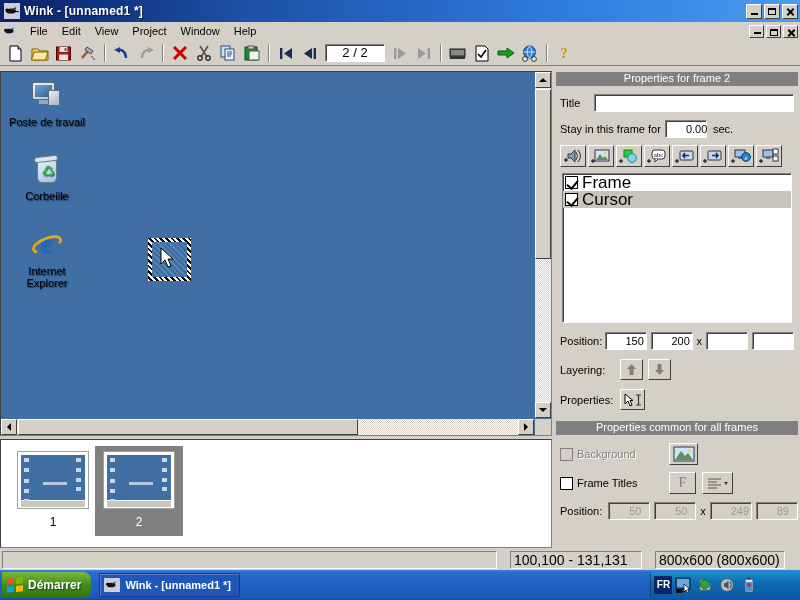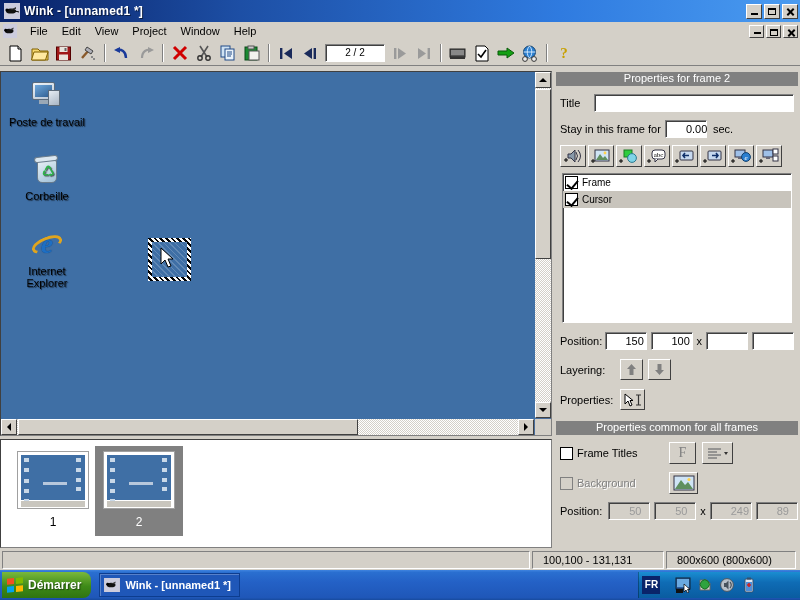--- a/index.html
+++ b/index.html
@@ -46,21 +46,21 @@
   #toolbar{
     height:25px; width:800px; background:#d4d0c8; display:flex; align-items:center;
     padding-left:4px; border-bottom:1px solid #808080;
   }
   .tbtn{ width:23px;height:22px; margin-right:1px; display:flex;align-items:center;justify-content:center;
     position:relative; cursor:default; background:transparent; border:1px solid transparent; }
   .tbsep{ width:2px;height:18px; border-left:1px solid #808080; border-right:1px solid #fff; margin:0 4px; }
   #pagebox{ width:60px;height:18px;background:#fff;border:1px solid #808080;
     border-right-color:#fff;border-bottom-color:#fff;
     box-shadow:inset 1px 1px 0 #404040; text-align:center; line-height:16px;
-    font-size:10px; margin:0 3px; }
+    font-size:13px; margin:0 3px; }
 
   
   #main{ position:absolute; top:71px; left:0; width:800px; height:477px; }
 
   
   #editor{ position:absolute; left:0; top:0; width:552px; height:365px;
      border:1px solid #808080; border-top-color:#404040;border-left-color:#404040;
      background:#4a6f9e; overflow:hidden;}
   #canvas{ position:absolute; left:0; top:0; width:535px; height:348px;
      background:#3f6fa5;padding-left:48px; }
@@ -129,33 +129,33 @@
   .lbl.dis{ color:#808080; text-shadow:1px 1px 0 #fff; }
   .fld{ background:#fff; border:1px solid #808080; border-right-color:#fff;border-bottom-color:#fff;
     box-shadow:inset 1px 1px 0 #404040; height:18px; font-size:11px; line-height:16px;
     padding:0 20px; color:#000; }
   .fld.dis{ background:#d4d0c8; color:#9a9a9a; }
   .pbtn{ background:#d4d0c8; border-top:1px solid #fff;border-left:1px solid #fff;
     border-right:1px solid #404040;border-bottom:1px solid #404040;
     display:flex;align-items:center;justify-content:center; cursor:default;}
   .listbox{ background:#fff; border:1px solid #808080; border-right-color:#fff;border-bottom-color:#fff;
     box-shadow:inset 1px 1px 0 #404040; overflow:hidden; }
-  .li{ display:flex; align-items:center; height:17px; padding-left:2px; font-size:10px; }
+  .li{ display:flex; align-items:center; height:17px; padding-left:2px; font-size:17px; }
   .li.sel{ background:#c8c4bc; }
   .cb{ width:13px;height:13px; background:#fff; border:1px solid #000;
     margin-right:4px; position:relative; flex:0 0 auto; }
   .cb.on:after{ content:""; position:absolute; left:3px; top:1px; width:5px;height:9px;
     border:solid #000; border-width:0 2px 2px 0; transform:rotate(40deg); }
   .cb.dis{ border-color:#808080; background:#d4d0c8; }
 
   
   #status{ position:absolute; left:0; top:548px; width:800px; height:22px; background:#d4d0c8;
     display:flex; align-items:center; padding:2px 2px 0 2px; }
   .sfield{ height:18px; border:1px solid #808080; border-right-color:#fff;border-bottom-color:#fff;
-    font-size:11px; line-height:16px; padding:0 10px; margin-right:2px; color:#000; }
+    font-size:14px; line-height:16px; padding:0 3px; margin-right:13px; color:#000; }
 
   
   #taskbar{ position:absolute; left:0; top:570px; width:800px; height:30px;
     background:linear-gradient(to bottom,#3f84e0 0%,#2a6fd0 8%,#2461c6 40%,#1f57b8 92%,#174a9e 100%);
     display:flex; align-items:center; }
   #startbtn{ height:26px; margin:2px 0 2px 2px; padding:0 10px 0 5px; display:flex;align-items:center;
     background:linear-gradient(to bottom,#7ab83c,#3e8a18 55%,#2f7411);
     border-radius:0 8px 8px 0; color:#fff; font-weight:bold; font-size:12px;
     text-shadow:1px 1px 1px rgba(0,0,0,.5); cursor:default; }
   .winflag{ width:16px;height:14px; margin-right:5px;
@@ -169,21 +169,21 @@
     background:#1f57b8; border:1px solid #0d3d8f;
     box-shadow:inset 1px 1px 0 rgba(255,255,255,.25);
     color:#fff; font-size:11px; font-weight:bold; cursor:default; }
   #taskbtn .ti{ width:16px;height:14px;background:#c8c8d8;margin-right:5px;}
   #tray{ margin-left:auto; height:26px; display:flex; align-items:center;
     background:linear-gradient(to bottom,#1a8ed1,#0f6cb5 40%,#0a5ca0);
     padding:0 6px 0 4px; box-shadow:inset 1px 0 0 rgba(0,0,0,.3); }
   .trayicon{ width:16px;height:16px; margin:0 3px; position:relative; cursor:default;}
   #clock{ color:#fff; font-size:11px; margin-left:6px;margin-top:39px; }
   #langbar{ width:18px;height:18px; background:#0a246a; color:#fff; font-size:10px;
-    text-align:center; line-height:18px; font-weight:bold; margin-right:12px; }
+    text-align:center; line-height:18px; font-weight:bold; margin-right:0; }
 </style>
 </head>
 <body>
 
 <div id="titlebar">
   <span class="tb-icon">
     <svg width="16" height="16" viewBox="0 0 16 16">
         <rect width="16" height="16" fill="#ccccdd"></rect>
         <ellipse cx="7" cy="8" rx="5" ry="2.6" fill="#111"></ellipse>
         <path d="M6 7 L12 4 L12 6 Z" fill="#3a3a3a"></path>
@@ -556,21 +556,21 @@
       </div>
       <div class="li sel">
         <span class="cb on"></span>
         <span>Cursor</span>
       </div>
     </div>
 
     <div class="row" style="margin-top:9px;">
       <span class="lbl" style="width:60px;">Position:</span>
       <span class="fld" style="width:34px;">150</span>
-      <span class="fld" style="width:34px;margin-left:4px;">100</span>
+      <span class="fld" style="width:34px;margin-left:4px;">200</span>
       <span class="lbl" style="margin:0 4px;">x</span>
       <span class="fld" style="width:34px;"></span>
       <span class="fld" style="width:34px;margin-left:4px;"></span>
     </div>
 
     <div class="row" style="margin-top:9px;">
       <span class="lbl" style="width:60px;">Layering:</span>
       <span class="pbtn" style="width:23px;height:21px;">
         <svg width="11" height="13" viewBox="0 0 11 13">
             <path d="M5.5 1 L10 6 H7.5 V12 H3.5 V6 H1 Z" fill="#808080"></path>
@@ -587,41 +587,41 @@
       <span class="lbl" style="width:60px;">Properties:</span>
       <span class="pbtn" style="width:25px;height:21px;">
         <svg width="18" height="14" viewBox="0 0 18 14">
             <path d="M1 1 L1 11 L4 8 L6 13 L8 12 L6 7.5 L9 7.5 Z" fill="#fff" stroke="#000"></path>
             <path d="M12 2 h5 M14.5 2 v10 M12 12 h5" stroke="#333" stroke-width="1.2" fill="none"></path>
           </svg>
       </span>
     </div>
 
     <div class="panel-head" style="margin-top:11px;">Properties common for all frames</div>
+
+    <div class="row" style="margin-top:8px;">
+      <span class="cb dis"></span>
+      <span class="lbl dis" style="width:92px;">Background</span>
+      <span class="pbtn" style="width:29px;height:22px;">
+        <svg width="22" height="16" viewBox="0 0 22 16">
+            <rect x="1" y="1" width="20" height="14" fill="#cfe4f5" stroke="#334"></rect>
+            <circle cx="16" cy="4.5" r="1.6" fill="#ffd24a"></circle>
+            <path d="M2 14 L8 5 L12 10 L15 7 L20 14 Z" fill="#5f8f5f"></path>
+          </svg>
+      </span>
+    </div>
 
     <div class="row" style="margin-top:7px;">
       <span class="cb"></span>
       <span class="lbl" style="width:92px;">Frame Titles</span>
       <span class="pbtn" style="width:27px;height:22px;color:#808080;font-family:'Liberation Serif',serif;font-size:14px;">F</span>
       <span class="pbtn" style="width:31px;height:22px;margin-left:6px;">
         <svg width="24" height="14" viewBox="0 0 24 14">
             <path d="M2 3 h13 M2 6 h9 M2 9 h13 M2 12 h9" stroke="#808080" stroke-width="1.6"></path>
             <path d="M18 6 L22 6 L20 9 Z" fill="#333"></path>
-          </svg>
-      </span>
-    </div>
-
-    <div class="row" style="margin-top:8px;">
-      <span class="cb dis"></span>
-      <span class="lbl dis" style="width:92px;">Background</span>
-      <span class="pbtn" style="width:29px;height:22px;">
-        <svg width="22" height="16" viewBox="0 0 22 16">
-            <rect x="1" y="1" width="20" height="14" fill="#cfe4f5" stroke="#334"></rect>
-            <circle cx="16" cy="4.5" r="1.6" fill="#ffd24a"></circle>
-            <path d="M2 14 L8 5 L12 10 L15 7 L20 14 Z" fill="#5f8f5f"></path>
           </svg>
       </span>
     </div>
 
     <div class="row" style="margin-top:8px;">
       <span class="lbl" style="width:58px;text-align:right;padding-right:6px;">Position:</span>
       <span class="fld dis" style="width:34px;">50</span>
       <span class="fld dis" style="width:34px;margin-left:4px;">50</span>
       <span class="lbl" style="margin:0 4px;">x</span>
       <span class="fld dis" style="width:34px;">249</span>

